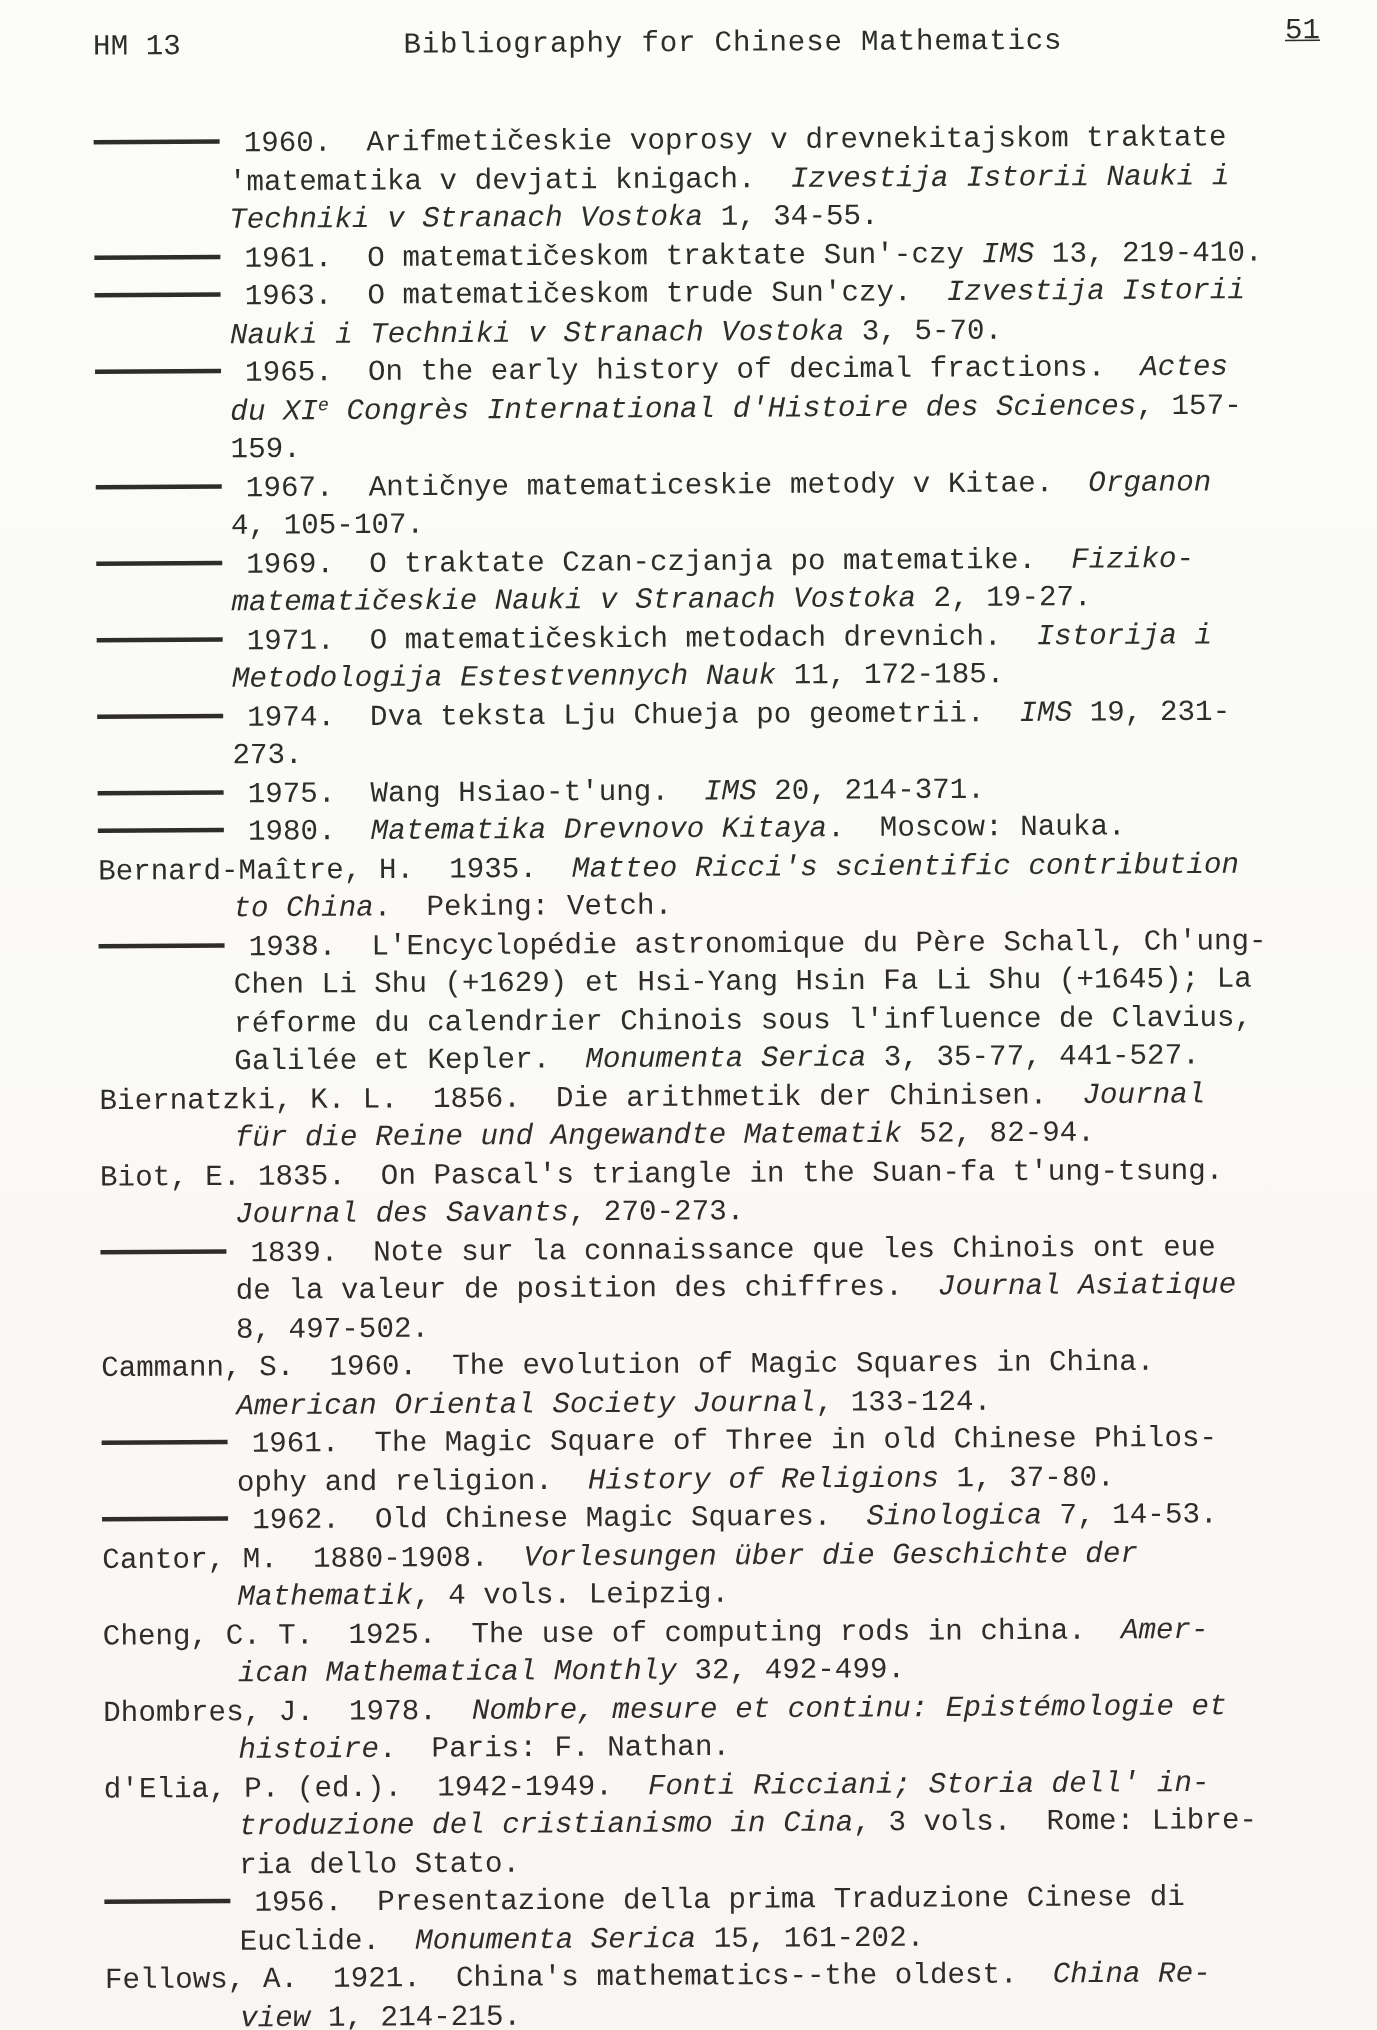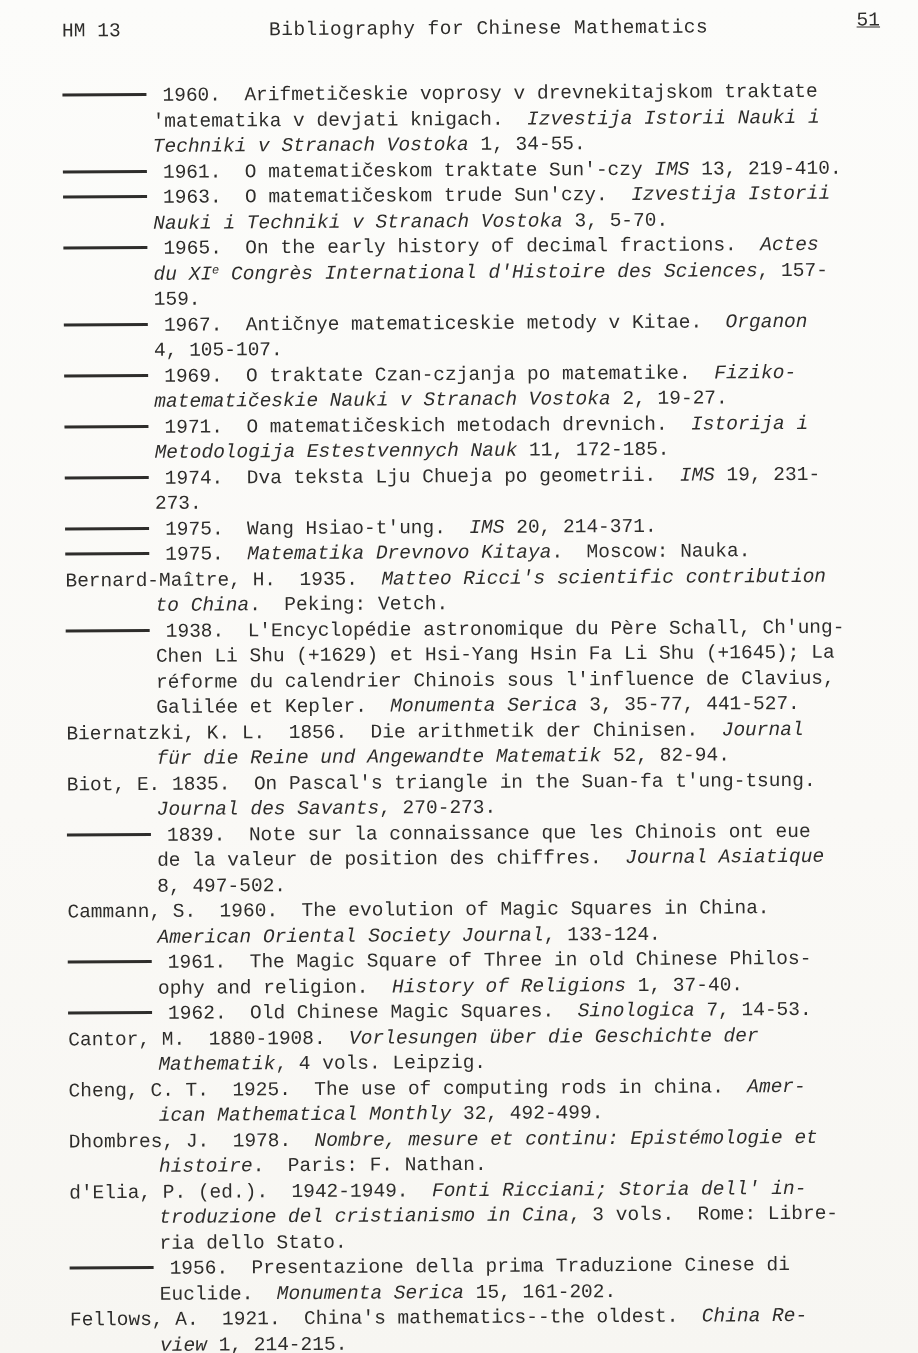--- a/index.html
+++ b/index.html
@@ -84,38 +84,38 @@
 159.</span></p>
       <p class="entry"><span class="dash"></span><span>1967.  Antičnye matematiceskie metody v Kitae.  </span><span class="it">Organon</span><span>
 4, 105-107.</span></p>
       <p class="entry"><span class="dash"></span><span>1969.  O traktate Czan-czjanja po matematike.  </span><span class="it">Fiziko-
 matematičeskie Nauki v Stranach Vostoka</span><span> 2, 19-27.</span></p>
       <p class="entry"><span class="dash"></span><span>1971.  O matematičeskich metodach drevnich.  </span><span class="it">Istorija i
 Metodologija Estestvennych Nauk</span><span> 11, 172-185.</span></p>
       <p class="entry"><span class="dash"></span><span>1974.  Dva teksta Lju Chueja po geometrii.  </span><span class="it">IMS</span><span> 19, 231-
 273.</span></p>
       <p class="entry"><span class="dash"></span><span>1975.  Wang Hsiao-t'ung.  </span><span class="it">IMS</span><span> 20, 214-371.</span></p>
-      <p class="entry"><span class="dash"></span><span>1975.  </span><span class="it">Matematika Drevnovo Kitaya</span><span>.  Moscow: Nauka.</span></p>
+      <p class="entry"><span class="dash"></span><span>1980.  </span><span class="it">Matematika Drevnovo Kitaya</span><span>.  Moscow: Nauka.</span></p>
       <p class="entry"><span>Bernard-Maître, H.  1935.  </span><span class="it">Matteo Ricci's scientific contribution
 to China</span><span>.  Peking: Vetch.</span></p>
       <p class="entry"><span class="dash"></span><span>1938.  L'Encyclopédie astronomique du Père Schall, Ch'ung-
 Chen Li Shu (+1629) et Hsi-Yang Hsin Fa Li Shu (+1645); La
 réforme du calendrier Chinois sous l'influence de Clavius,
 Galilée et Kepler.  </span><span class="it">Monumenta Serica</span><span> 3, 35-77, 441-527.</span></p>
       <p class="entry"><span>Biernatzki, K. L.  1856.  Die arithmetik der Chinisen.  </span><span class="it">Journal
 für die Reine und Angewandte Matematik</span><span> 52, 82-94.</span></p>
       <p class="entry"><span>Biot, E. 1835.  On Pascal's triangle in the Suan-fa t'ung-tsung.
 </span><span class="it">Journal des Savants</span><span>, 270-273.</span></p>
       <p class="entry"><span class="dash"></span><span>1839.  Note sur la connaissance que les Chinois ont eue
 de la valeur de position des chiffres.  </span><span class="it">Journal Asiatique</span><span>
 8, 497-502.</span></p>
       <p class="entry"><span>Cammann, S.  1960.  The evolution of Magic Squares in China.
 </span><span class="it">American Oriental Society Journal</span><span>, 133-124.</span></p>
       <p class="entry"><span class="dash"></span><span>1961.  The Magic Square of Three in old Chinese Philos-
-ophy and religion.  </span><span class="it">History of Religions</span><span> 1, 37-40.</span></p>
+ophy and religion.  </span><span class="it">History of Religions</span><span> 1, 37-80.</span></p>
       <p class="entry"><span class="dash"></span><span>1962.  Old Chinese Magic Squares.  </span><span class="it">Sinologica</span><span> 7, 14-53.</span></p>
       <p class="entry"><span>Cantor, M.  1880-1908.  </span><span class="it">Vorlesungen über die Geschichte der
 Mathematik</span><span>, 4 vols. Leipzig.</span></p>
       <p class="entry"><span>Cheng, C. T.  1925.  The use of computing rods in china.  </span><span class="it">Amer-
 ican Mathematical Monthly</span><span> 32, 492-499.</span></p>
       <p class="entry"><span>Dhombres, J.  1978.  </span><span class="it">Nombre, mesure et continu: Epistémologie et
 histoire</span><span>.  Paris: F. Nathan.</span></p>
       <p class="entry"><span>d'Elia, P. (ed.).  1942-1949.  </span><span class="it">Fonti Ricciani; Storia dell' in-
 troduzione del cristianismo in Cina</span><span>, 3 vols.  Rome: Libre-
 ria dello Stato.</span></p>

